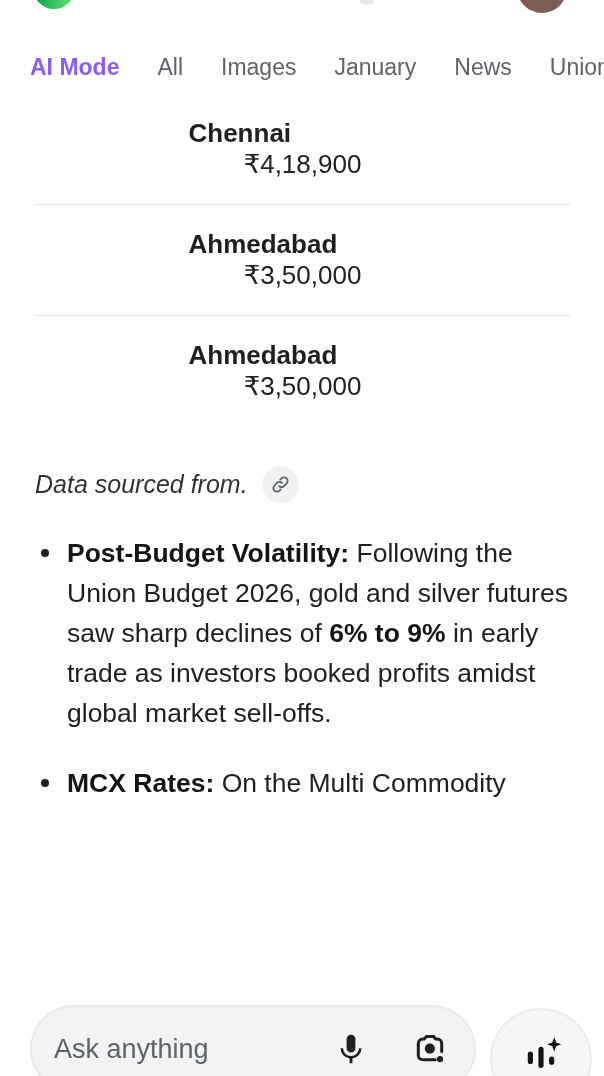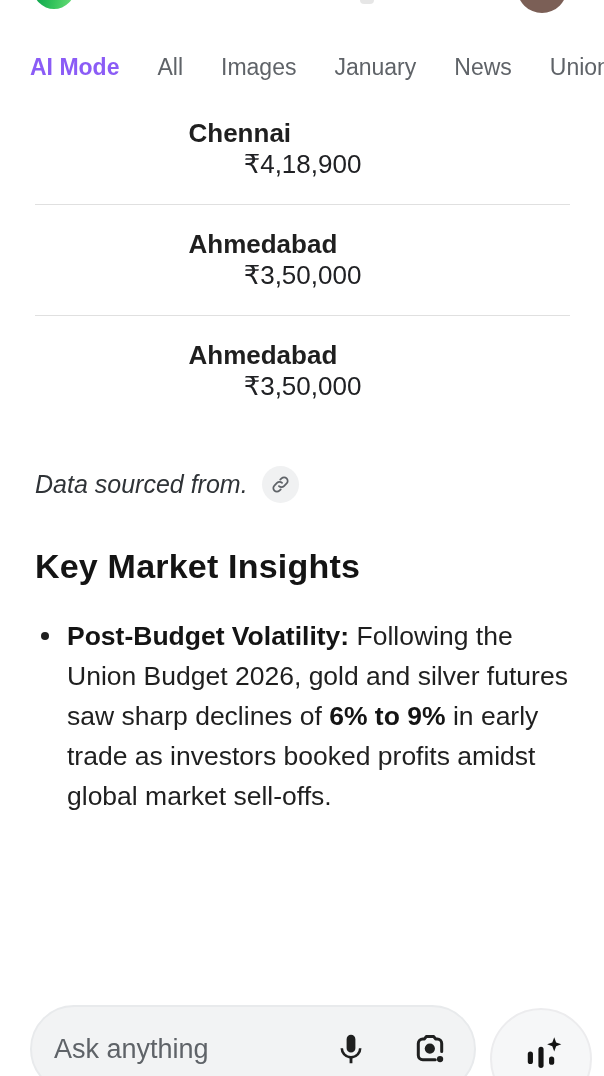--- a/index.html
+++ b/index.html
@@ -90,24 +90,24 @@
   <div class="source-note">
     <span class="source-text">Data sourced from.</span>
     <span class="link-badge">
       <svg width="21" height="21" viewBox="0 0 24 24" fill="none" stroke="#5f6368" stroke-width="2" stroke-linecap="round">
         <path d="M10.2 13.8a4.1 4.1 0 0 0 5.8 0l3-3a4.1 4.1 0 1 0-5.8-5.8l-1.5 1.5"></path>
         <path d="M13.8 10.2a4.1 4.1 0 0 0-5.8 0l-3 3a4.1 4.1 0 1 0 5.8 5.8l1.5-1.5"></path>
       </svg>
     </span>
   </div>
 
-  <h2 class="insights-heading">Key Market Insights</h2>
 
   <ul class="bullets">
       <li><b>Post-Budget Volatility: </b><span>Following the Union Budget 2026, gold and silver futures saw sharp declines of </span><b>6% to 9%</b><span> in early trade as investors booked profits amidst global market sell-offs.</span></li>
+      <li><b>MCX Rates: </b><span>On the Multi Commodity</span></li>
     </ul>
 
   <div class="bottom-bar">
     <div class="ask-pill">
       <span class="ask-placeholder">Ask anything</span>
       <span class="pill-icon">
         <svg width="34" height="34" viewBox="0 0 24 24" fill="#1f1f1f">
           <path d="M12 14.5a3.1 3.1 0 0 0 3.1-3.1V5.1a3.1 3.1 0 1 0-6.2 0v6.3A3.1 3.1 0 0 0 12 14.5z"></path>
           <path d="M17.6 11.4a5.6 5.6 0 0 1-11.2 0H4.6a7.4 7.4 0 0 0 6.4 7.3V22h2v-3.3a7.4 7.4 0 0 0 6.4-7.3h-1.8z"></path>
         </svg>

